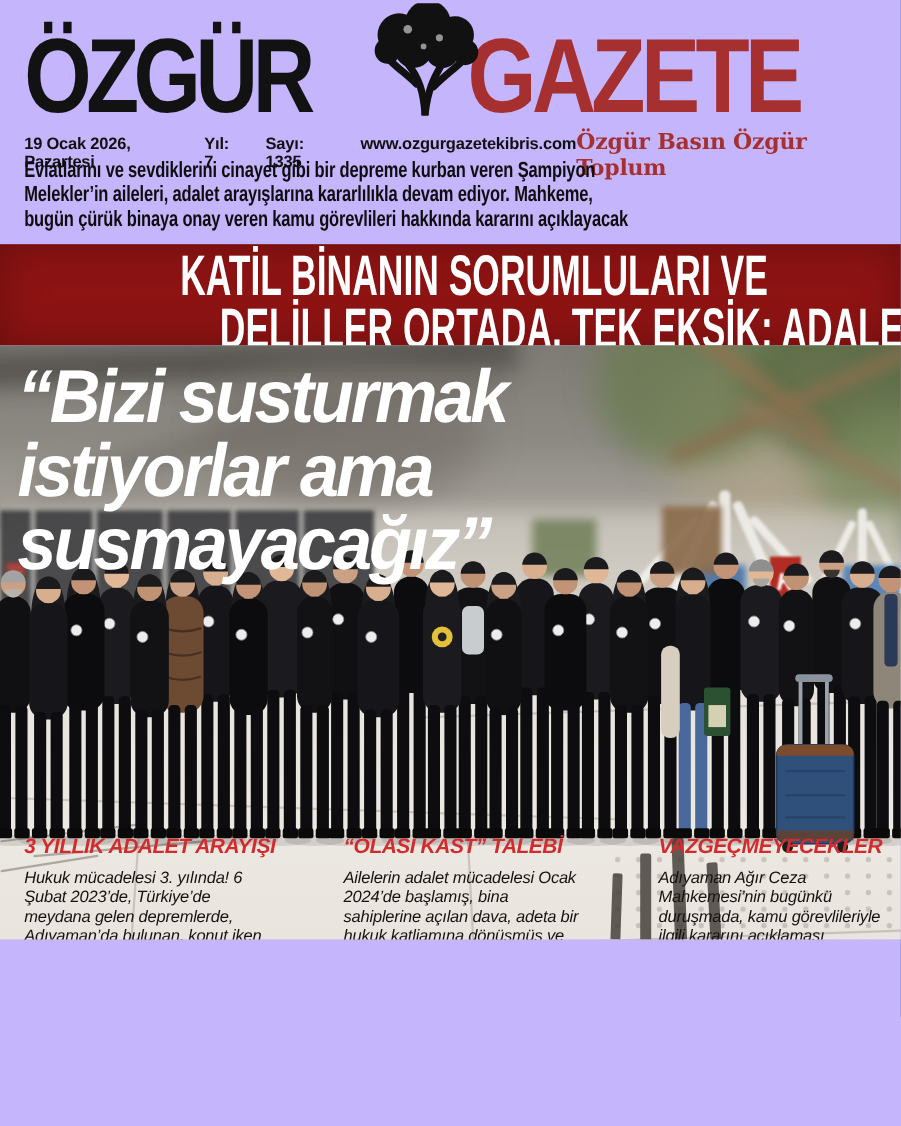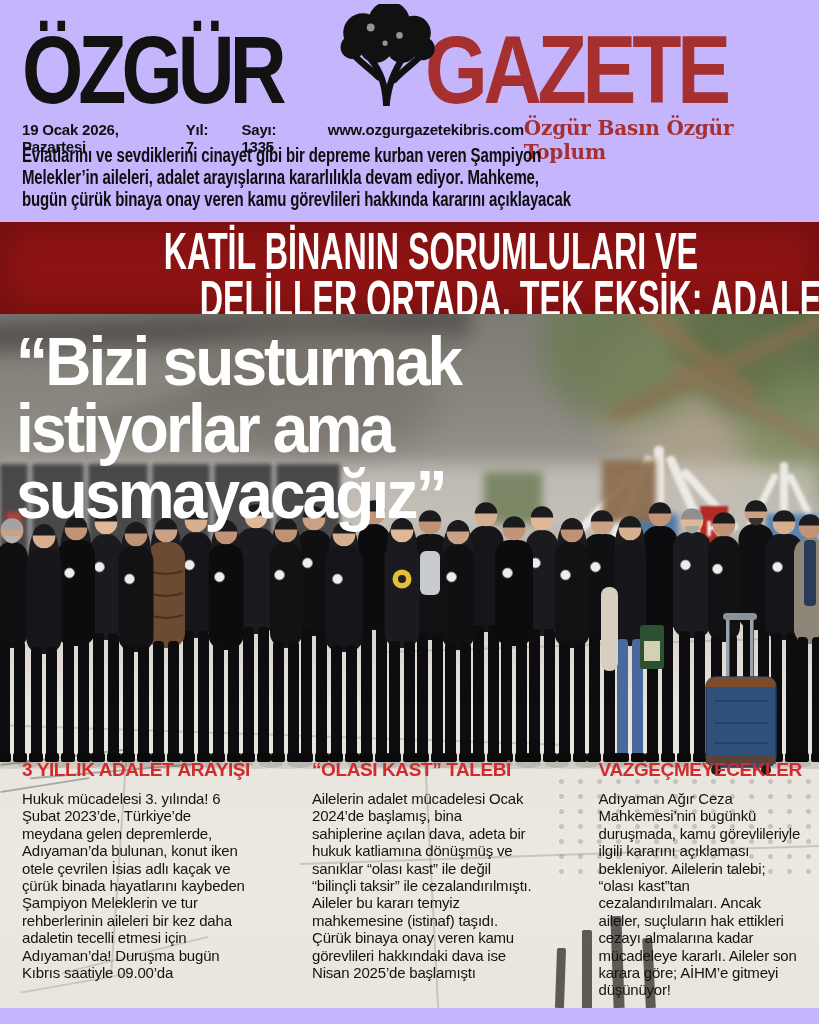--- a/index.html
+++ b/index.html
@@ -31,22 +31,22 @@
   .intro .line{display:block;white-space:nowrap;font-size:20px;font-weight:bold;color:#0e0e0e;
     line-height:1.1;transform:scaleX(.75);transform-origin:left center;letter-spacing:-.2px;}
 
   
   .banner{background:var(--banner-bg);height:92px;padding-top:6px;
     box-shadow:inset 0 0 40px rgba(0,0,0,.25);}
   .banner .line{display:inline-block;white-space:nowrap;font-size:52px;font-weight:bold;color:#fff;
     line-height:.92;transform:scaleX(.62);transform-origin:center center;letter-spacing:0;}
 
   
-  .photo{position:relative;height:694px;overflow:hidden;
-    background:linear-gradient(to bottom,#7e7b75 0%,#8d8a84 16%,#a5a199 28%,#c0bbb2 36%,#d8d3cb 44%,#e7e3dd 56%,#ece8e2 80%,#e9e4de 100%);}
+  .photo{position:relative;height:540px;overflow:hidden;
+    background:linear-gradient(to bottom,#7e7b75 0%,#8d8a84 16%,#a5a199 28%,#c0bbb2 36%,#d8d3cb 44%,#e7e3dd 56%,#ece8e2 80%,#e9e4de 100%);font-style:italic;}
   .blob{position:absolute;border-radius:50%;}
   .bar{position:absolute;}
   .z1{z-index:1;} .z2{z-index:2;}
   .crowd{position:absolute;left:0;top:165px;width:819px;height:300px;z-index:4;}
   .hero-headline{position:absolute;left:16px;top:14px;z-index:5;}
   .hero-headline .line{display:block;white-space:nowrap;font-size:68px;font-weight:bold;color:#fff;
     line-height:.98;letter-spacing:-3px;transform:scaleX(.94);transform-origin:left top;}
 
   
   .storefront{position:absolute;left:0;top:150px;width:340px;height:105px;background:#39393c;opacity:.88;filter:blur(2px);}

